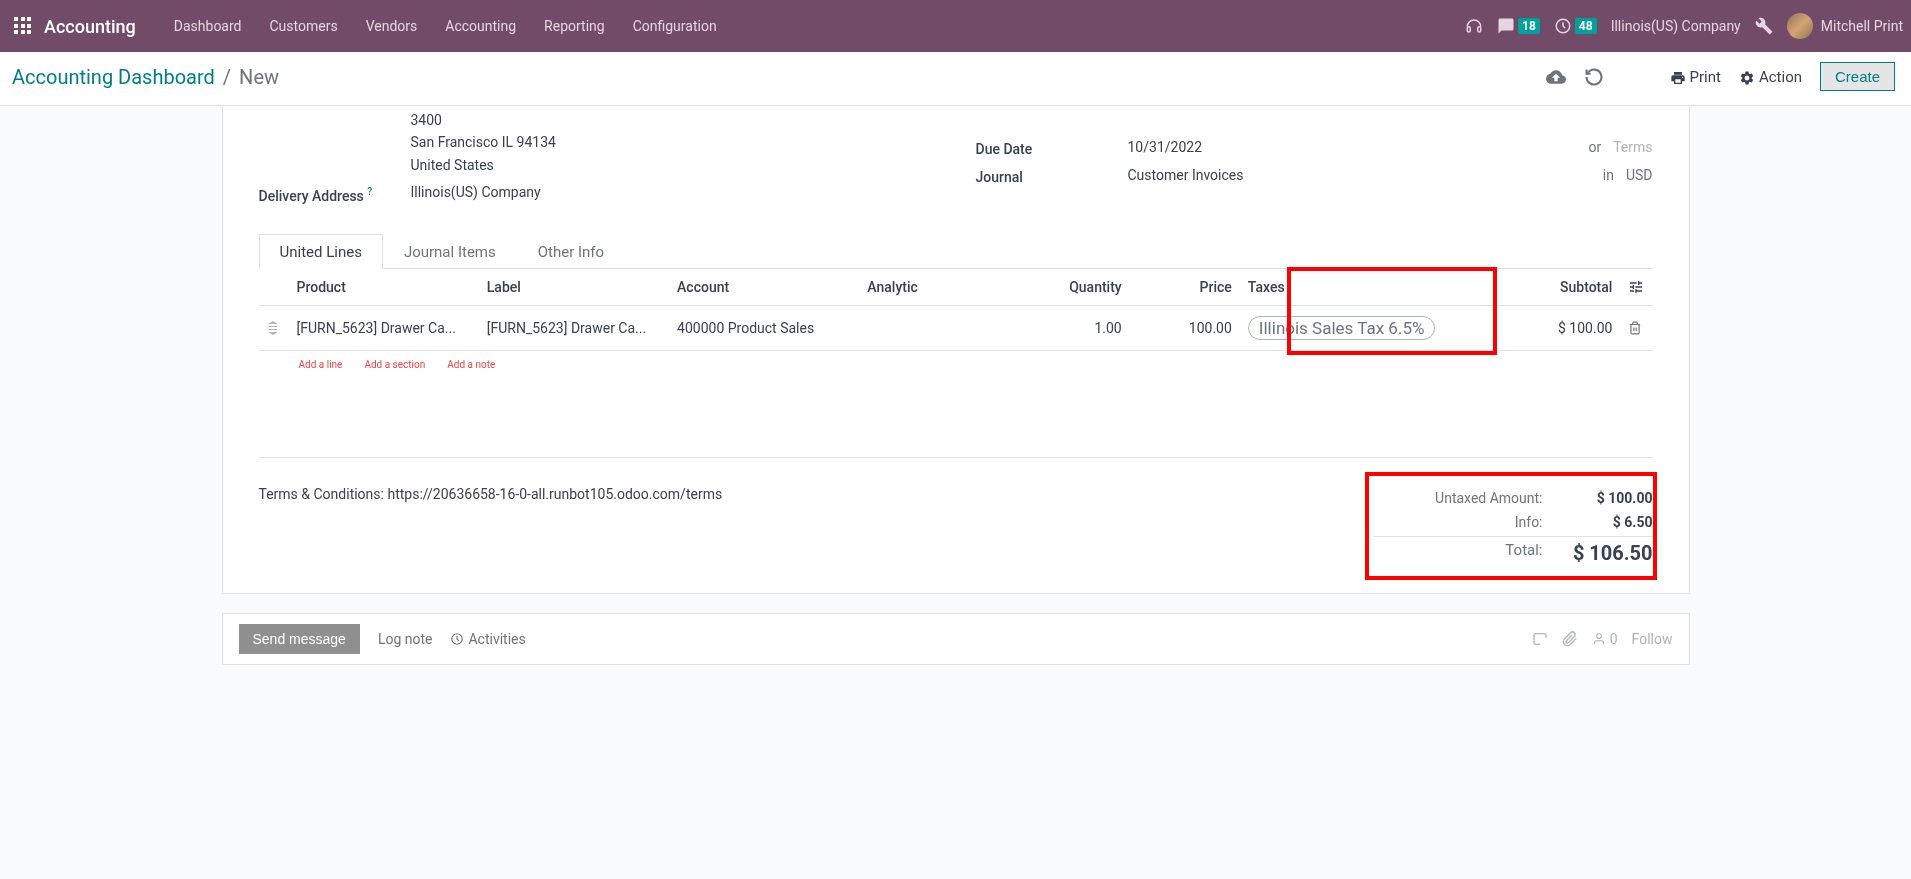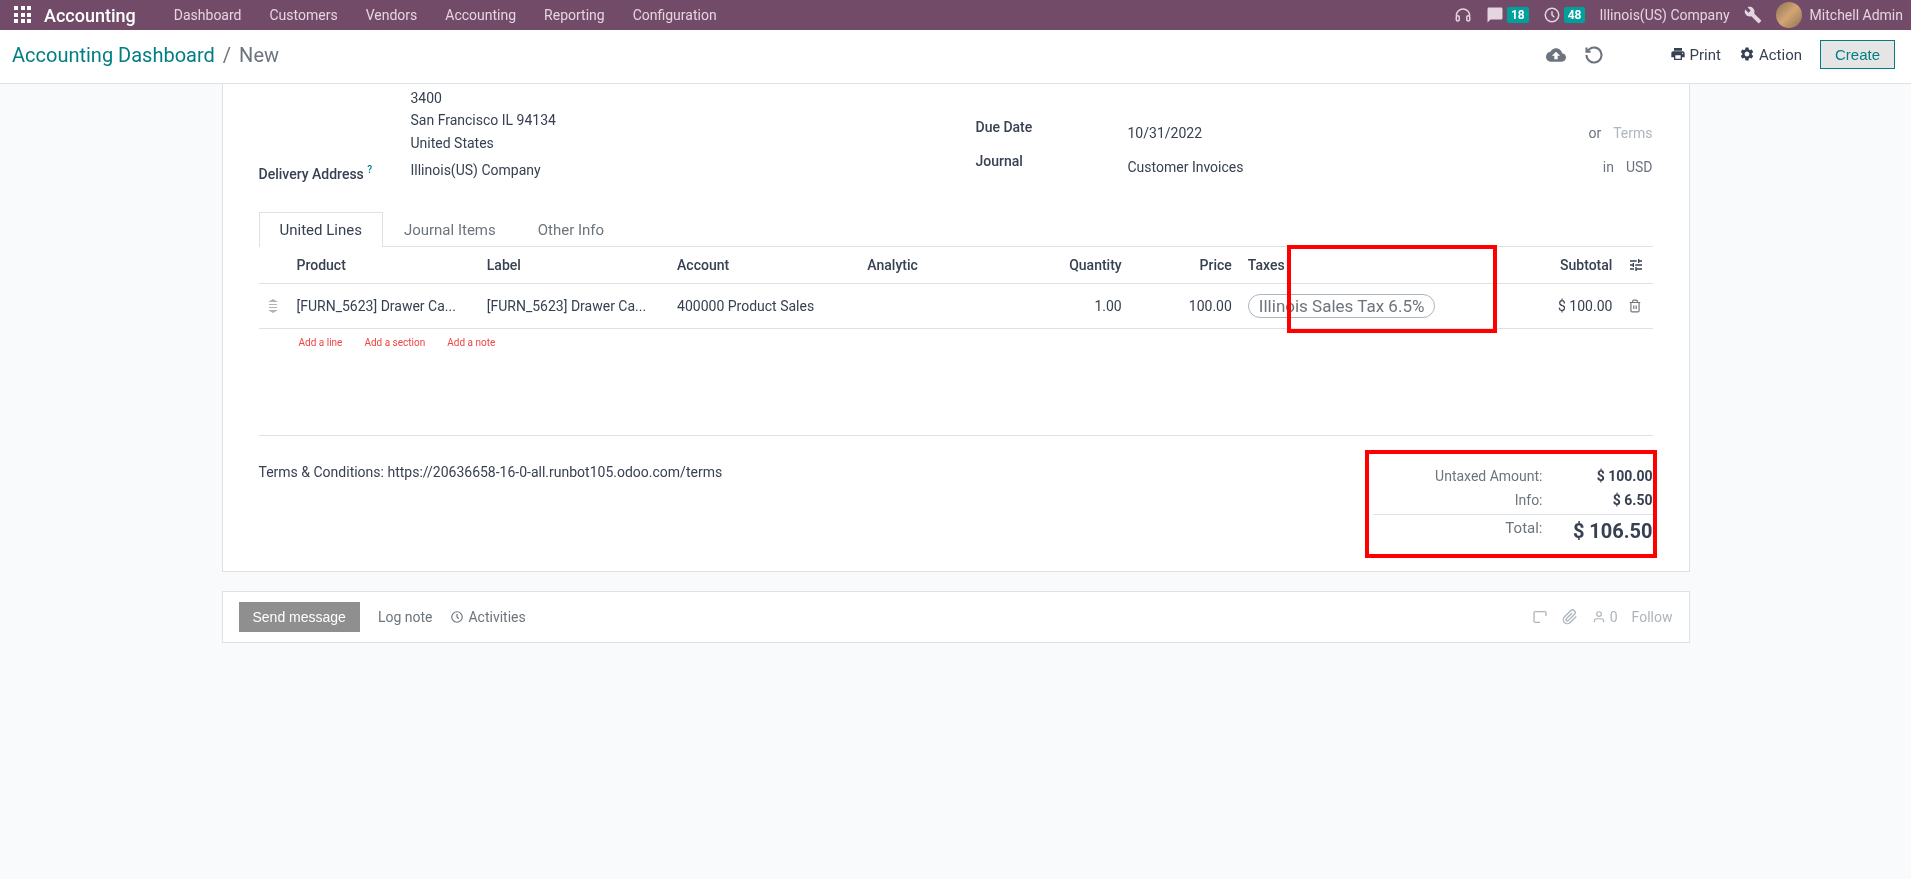--- a/index.html
+++ b/index.html
@@ -7,21 +7,21 @@
   font-family: -apple-system, BlinkMacSystemFont, "Segoe UI", Roboto, "Helvetica Neue", Arial, sans-serif;
   font-size: 14px;
   color: #374151;
   background: #f9fafb;
   overflow: hidden;
 }
 
 
 .navbar {
   background: #714B67;
-  height: 30px;
+  height: 52px;
   display: flex;
   align-items: center;
   color: white;
   padding: 0 8px;
 }
 .nav-left { display: flex; align-items: center; }
 .nav-apps-icon {
   width: 18px; height: 18px;
   display: grid;
   grid-template-columns: repeat(3, 1fr);
@@ -78,21 +78,21 @@
   display: flex;
   justify-content: space-between;
   align-items: center;
 }
 .breadcrumb { display: flex; align-items: center; gap: 8px; }
 .breadcrumb-link { color: #017e84; font-size: 20px; cursor: pointer; }
 .breadcrumb-sep { color: #6c757d; font-size: 20px; }
 .breadcrumb-current { color: #6c757d; font-size: 20px; }
 .cp-actions { display: flex; align-items: center; gap: 18px; }
 .cp-icon-btn { cursor: pointer; color: #6c757d; }
-.cp-text-btn { cursor: pointer; color: #374151; display: flex; align-items: flex-start; gap: 4px; font-size: 15px; }
+.cp-text-btn { cursor: pointer; color: #374151; display: flex; align-items: flex-end; gap: 4px; font-size: 15px; }
 .btn-create {
   border: 1px solid #017e84;
   color: #017e84;
   background: #e5e5e5;
   padding: 5px 14px;
   font-size: 15px;
   cursor: pointer;
   border-radius: 0;
 }
 
@@ -122,21 +122,21 @@
   flex-shrink: 0;
   color: #374151;
   font-weight: 500;
   font-size: 14px;
   padding-top: 2px;
 }
 .field-label .q { color: #017e84; font-size: 10px; vertical-align: super; }
 .field-value { flex: 1; color: #374151; font-size: 14px; }
 .field-value .or { color: #6b7280; margin: 0 6px 0 0; }
 .field-value .placeholder { color: #adb5bd; }
-.field-value-row { display: flex; align-items: center; margin-top: 8px; }
+.field-value-row { display: flex; align-items: center; }
 .field-sub { margin-left: auto; color: #6b7280; display: flex; gap: 6px; align-items: baseline; }
 .address-lines div { line-height: 1.6; }
 
 
 .tabs {
   display: flex;
   border-bottom: 1px solid #dee2e6;
   margin-top: 24px;
 }
 .tab {
@@ -291,21 +291,21 @@
       <span class="nav-badge">48</span>
     </div>
     <div class="nav-company">Illinois(US) Company</div>
     <div class="nav-icon-btn">
       <svg width="18" height="18" viewBox="0 0 24 24" fill="currentColor">
           <path d="M22.7 19l-9.1-9.1c.9-2.3.4-5-1.5-6.9-2-2-5-2.4-7.4-1.3L9 6 6 9 1.6 4.7C.4 7.1.9 10.1 2.9 12.1c1.9 1.9 4.6 2.4 6.9 1.5l9.1 9.1c.4.4 1 .4 1.4 0l2.3-2.3c.5-.4.5-1.1.1-1.4z"></path>
         </svg>
     </div>
     <div class="nav-user">
       <div class="nav-avatar"></div>
-      <span>Mitchell Admin</span>
+      <span>Mitchell Print</span>
     </div>
   </div>
 </div>
 
 <div class="control-panel">
   <div class="breadcrumb">
     <span class="breadcrumb-link">Accounting Dashboard</span>
     <span class="breadcrumb-sep">/</span>
     <span class="breadcrumb-current">New</span>
   </div>

